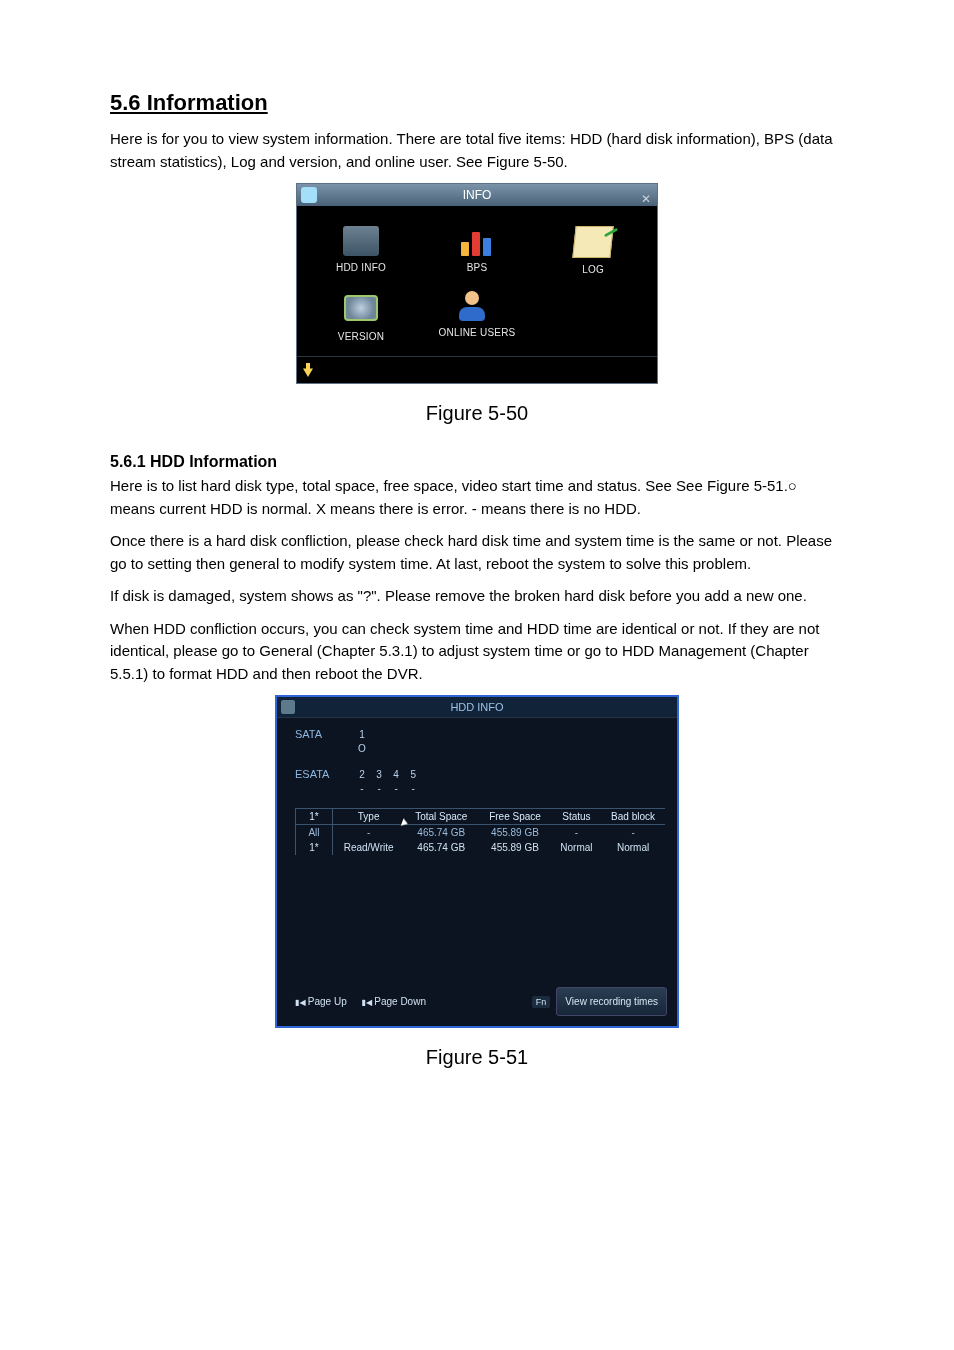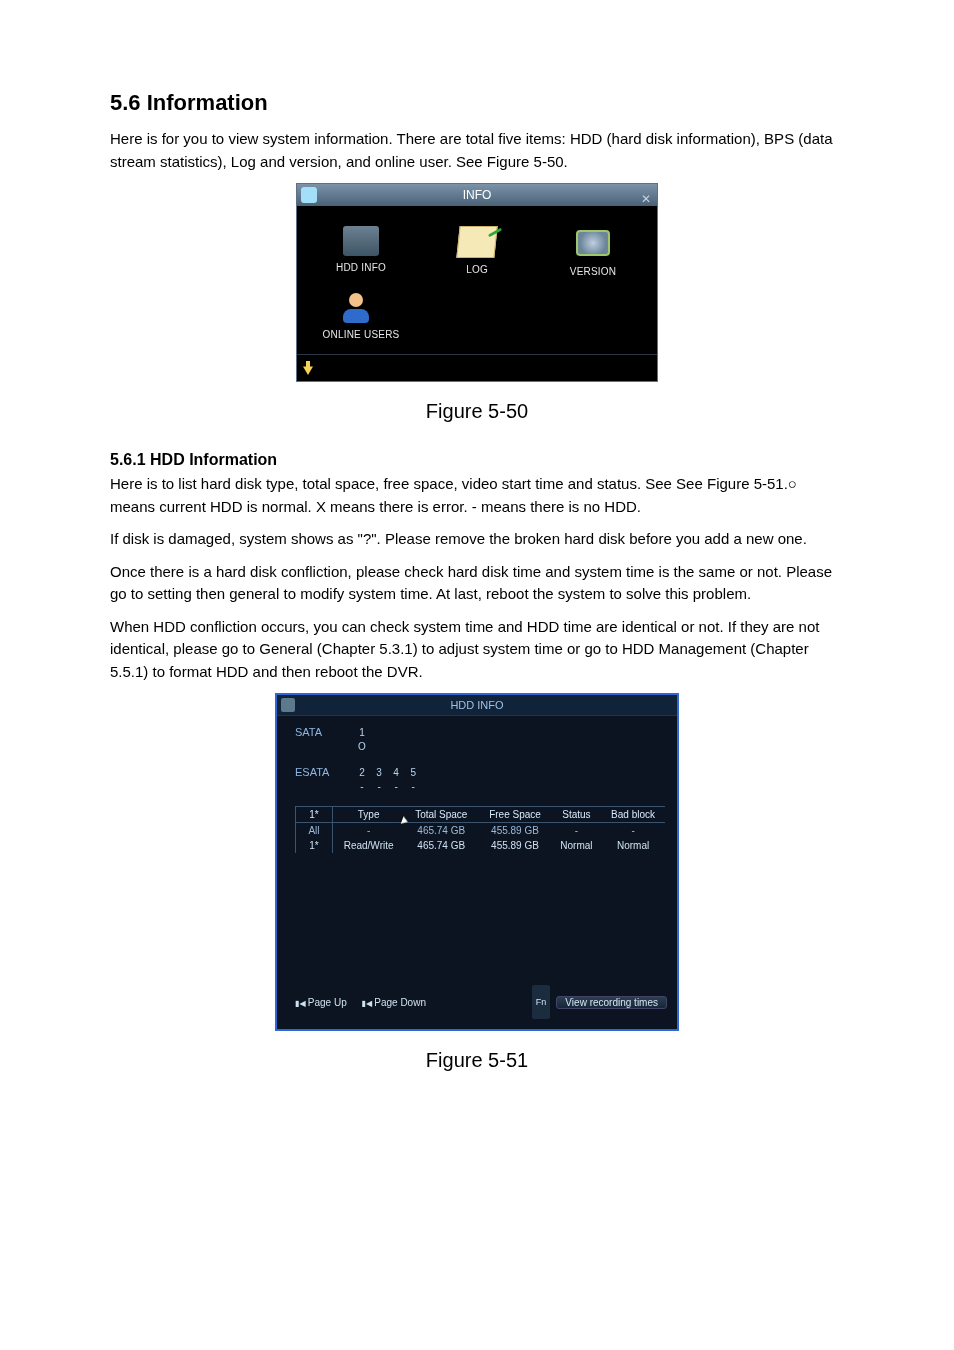--- a/index.html
+++ b/index.html
@@ -10,20 +10,21 @@
     color: #000;
     width: 954px;
   }
   .page {
     padding: 90px 110px 60px 110px;
   }
   h2.section-heading {
     font-size: 22px;
     font-weight: bold;
     margin: 0 0 12px 0;
+    text-decoration: underline;
   }
   .body-text {
     font-size: 15px;
     line-height: 1.5;
     margin: 0 0 10px 0;
   }
   .figure-caption {
     text-align: center;
     font-size: 20px;
     margin: 18px 0 28px 0;
@@ -219,29 +220,29 @@
   .hdd-footer .left span::before {
     content:"▮◀ "; font-size:8px; color:#cfe0f1;
   }
   .hdd-footer .right {
     display:flex; align-items:center; gap:6px;
   }
   .hdd-footer .fn {
     font-size:9px;
     color:#cfe0f1;
     background:#1b2c3e;
-    padding:12px 4px;
+    padding:1px 4px;
     border-radius:2px;
   }
   .hdd-footer button {
     background: linear-gradient(#2a3d52, #17273a);
     color:#d6e4f2;
     border:1px solid #446;
     font-size:10px;
-    padding:0 8px;
+    padding:8px 8px;
     border-radius:3px;
     text-align:center;
   }
   .cursor-arrow {
     position:relative;
   }
   .cursor-arrow::after {
     content:"";
     position:absolute;
     left:-2px; top:10px;
@@ -266,20 +267,26 @@
       <span class="tb-icon"></span>
       <span>INFO</span>
       <span class="tb-close">✕</span>
     </div>
     <div class="info-body">
       <div class="info-item">
         <div class="ic hdd-ic"></div>
         <div class="info-label">HDD INFO</div>
       </div>
       <div class="info-item">
+        <div class="ic bps-ic">
+            <span></span>
+          </div>
+        <div class="info-label">BPS</div>
+      </div>
+      <div class="info-item">
         <div class="ic log-ic"></div>
         <div class="info-label">LOG</div>
       </div>
       <div class="info-item">
         <div class="ic">
             <div class="ver-ic"></div>
           </div>
         <div class="info-label">VERSION</div>
       </div>
       <div class="info-item">
@@ -288,22 +295,22 @@
       </div>
       <div class="info-item"></div>
     </div>
     <div class="info-hintbar"></div>
   </div>
 
   <div class="figure-caption">Figure 5-50</div>
 
   <h3 class="subsection-heading">5.6.1  HDD Information</h3>
   <p class="body-text">Here is to list hard disk type, total space, free space, video start time and status. See  See Figure 5-51.○ means current HDD is normal. X means there is error. - means there is no HDD.</p>
+  <p class="body-text">Once there is a hard disk confliction, please check hard disk time and system time is the same or not. Please go to setting then general to modify system time.  At last, reboot the system to solve this problem.</p>
   <p class="body-text">If disk is damaged, system shows as "?". Please remove the broken hard disk before you add a new one.</p>
-  <p class="body-text">Once there is a hard disk confliction, please check hard disk time and system time is the same or not. Please go to setting then general to modify system time.  At last, reboot the system to solve this problem.</p>
   <p class="body-text">When HDD confliction occurs, you can check system time and HDD time are identical or not. If they are not identical, please go to General (Chapter 5.3.1) to adjust system time or go to HDD Management (Chapter 5.5.1) to format HDD and then reboot the DVR.</p>
 
   <div class="hdd-window">
     <div class="hdd-titlebar">
       <span class="tb-ic2"></span>
       <span>HDD INFO</span>
     </div>
     <div class="hdd-body">
       <div class="slot-row">
         <span class="lbl">SATA</span>

